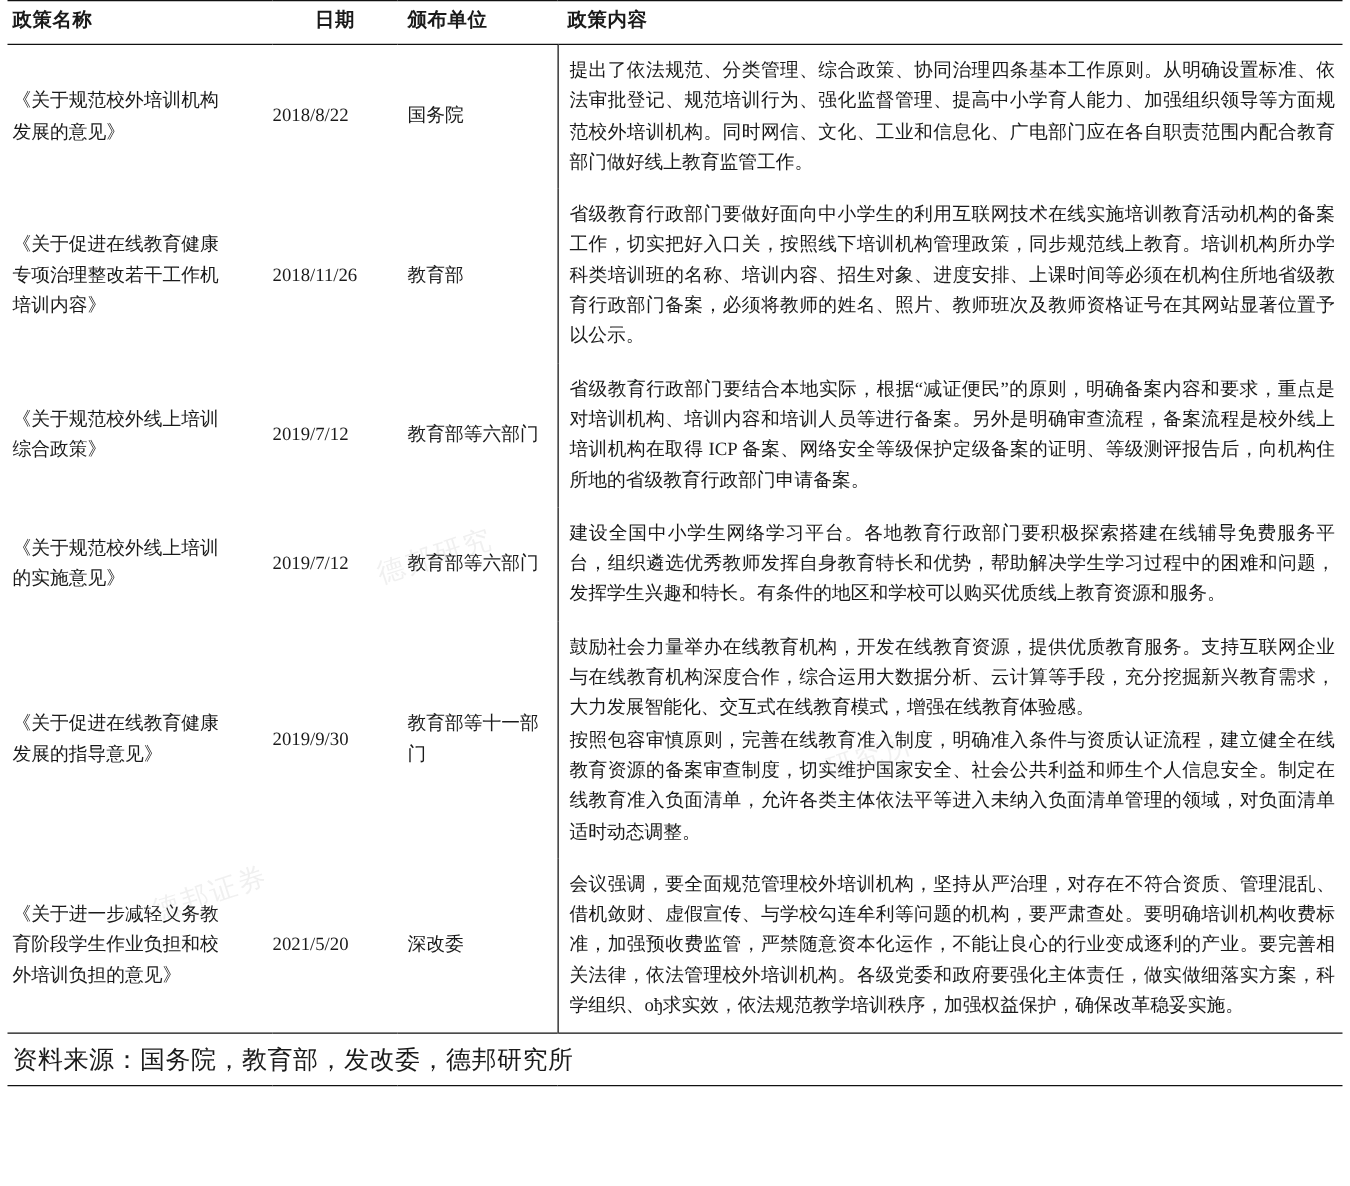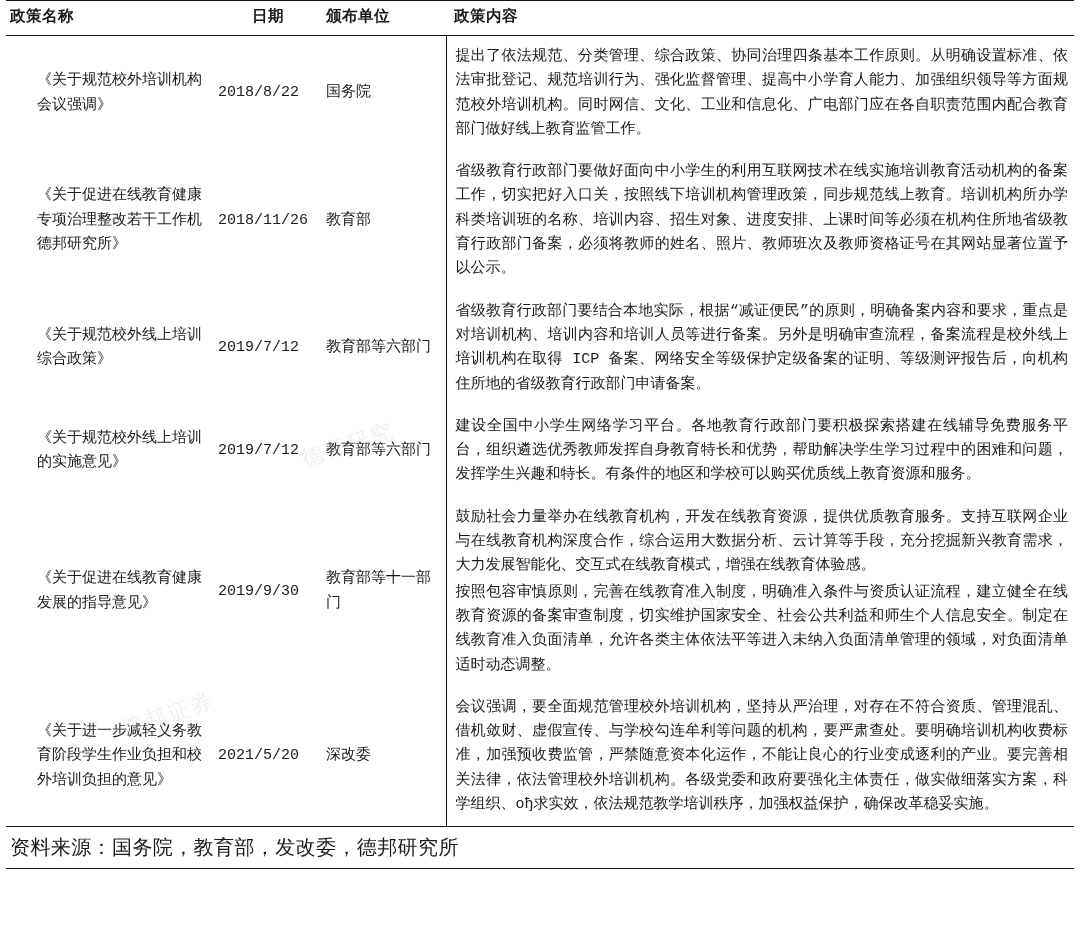--- a/index.html
+++ b/index.html
@@ -44,21 +44,20 @@
   thead th.th-name { padding-left: 4px; }
   thead th.th-date { text-align: center; }
   thead th.th-org { padding-left: 8px; }
   thead th.th-body { padding-left: 8px; }
 
   tbody td {
     vertical-align: middle;
     padding: 9px 6px 9px 6px;
     line-height: 1.62;
     font-size: 15px;
-    font-family: Liberation Mono, monospace;
   }
   tbody td.col-name {
     padding-left: 4px;
     padding-right: 0;
     text-align: left;
   }
   tbody td.col-date {
     text-align: left;
     padding-left: 0;
     padding-right: 2px;
@@ -80,21 +79,20 @@
 
   tbody td.col-body p {
     margin: 0;
   }
   tbody td.col-body p + p {
     margin-top: 2px;
   }
 
   .cell-lines {
     display: block;
-    margin-left: 27px;
   }
   .cell-lines span {
     display: block;
     white-space: nowrap;
   }
 
   tfoot td {
     border-top: 1.1px solid #111;
     border-bottom: 1.6px solid #111;
     padding: 7px 4px 7px 4px;
@@ -136,36 +134,36 @@
         <th class="th-org">颁布单位</th>
         <th class="th-body">政策内容</th>
       </tr>
     </thead>
     <tbody>
 
       <tr>
         <td class="col-name">
           <span class="cell-lines">
             <span>《关于规范校外培训机构</span>
-            <span>会议强调》</span>
+            <span>发展的意见》</span>
           </span>
         </td>
         <td class="col-date">2018/8/22</td>
         <td class="col-org">国务院</td>
         <td class="col-body">
           <p>提出了依法规范、分类管理、综合政策、协同治理四条基本工作原则。从明确设置标准、依法审批登记、规范培训行为、强化监督管理、提高中小学育人能力、加强组织领导等方面规范校外培训机构。同时网信、文化、工业和信息化、广电部门应在各自职责范围内配合教育部门做好线上教育监管工作。</p>
         </td>
       </tr>
 
       <tr>
         <td class="col-name">
           <span class="cell-lines">
             <span>《关于促进在线教育健康</span>
             <span>专项治理整改若干工作机</span>
-            <span>德邦研究所》</span>
+            <span>培训内容》</span>
           </span>
         </td>
         <td class="col-date">2018/11/26</td>
         <td class="col-org">教育部</td>
         <td class="col-body">
           <p>省级教育行政部门要做好面向中小学生的利用互联网技术在线实施培训教育活动机构的备案工作，切实把好入口关，按照线下培训机构管理政策，同步规范线上教育。培训机构所办学科类培训班的名称、培训内容、招生对象、进度安排、上课时间等必须在机构住所地省级教育行政部门备案，必须将教师的姓名、照片、教师班次及教师资格证号在其网站显著位置予以公示。</p>
         </td>
       </tr>
 
       <tr>

